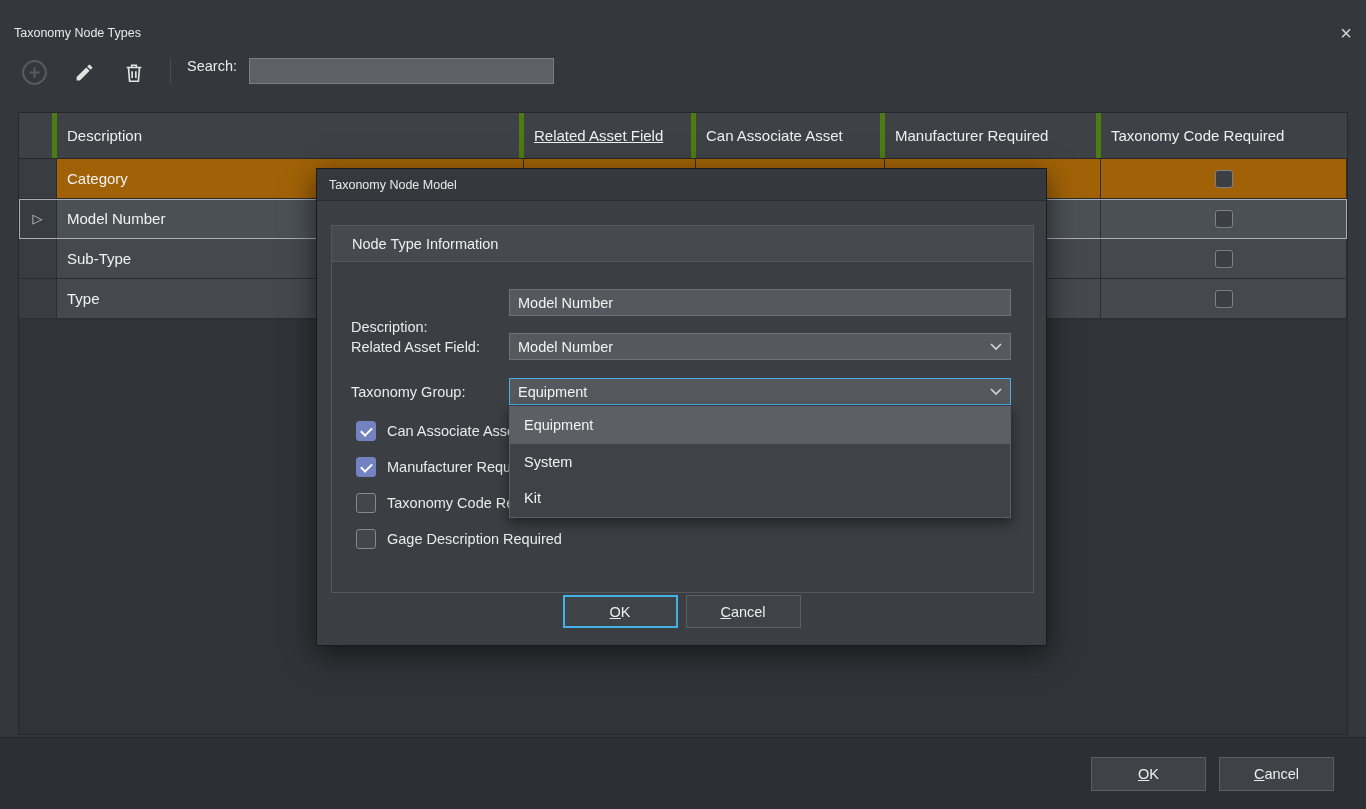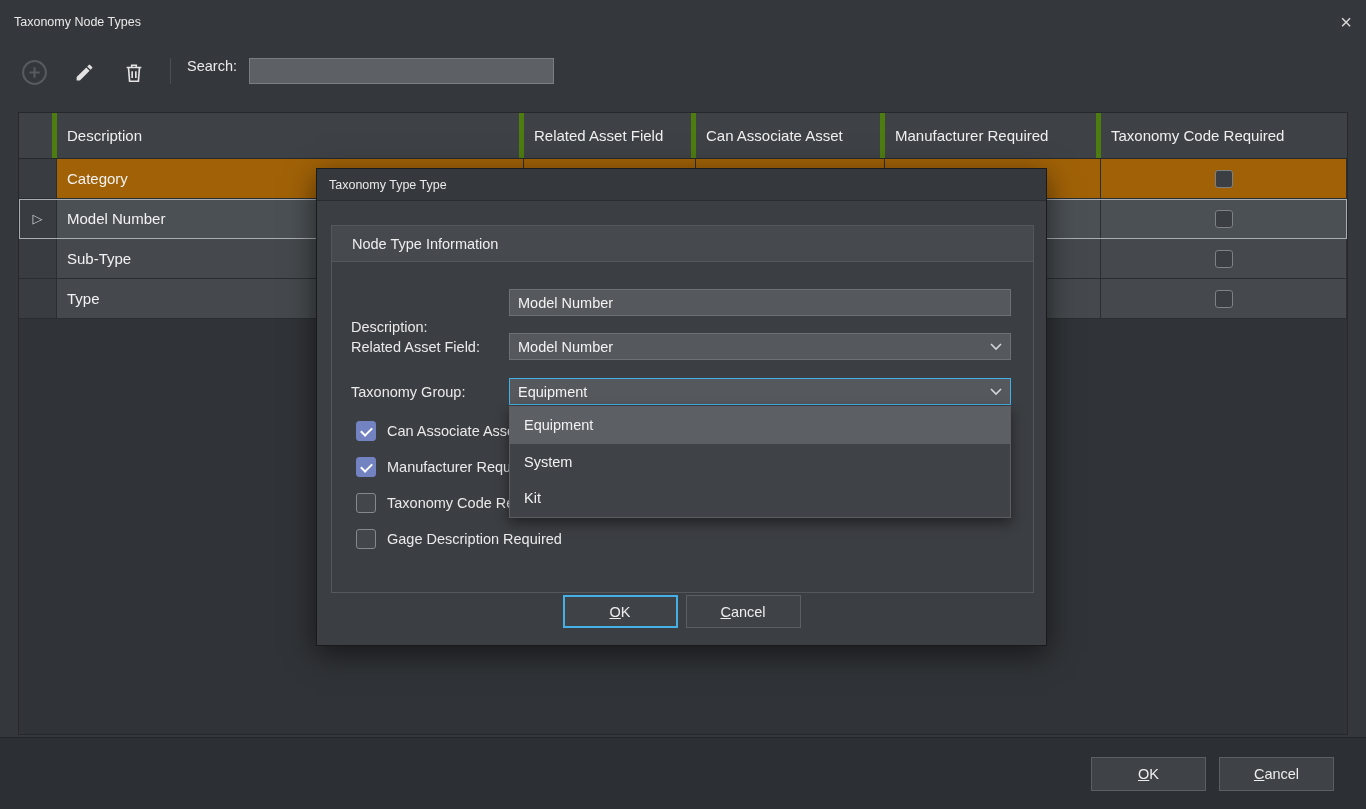--- a/index.html
+++ b/index.html
@@ -2,36 +2,36 @@
 <html><head>
 <meta charset="utf-8">
 <style>
   * { margin:0; padding:0; box-sizing:border-box; }
   html,body { width:1366px; height:809px; overflow:hidden; }
   body { font-family:"Liberation Sans", sans-serif; background:#33363a; color:#e8e8e8; }
 
   .window { position:relative; width:1366px; height:809px; background:#34373b; }
 
   
-  .titlebar { position:absolute; top:5px; left:0; right:0; height:34px; display:flex; align-items:center; padding:0 14px; font-size:12.5px; color:#e9e9e9; }
+  .titlebar { position:absolute; top:16px; left:0; right:0; height:34px; display:flex; align-items:center; padding:0 14px; font-size:12.5px; color:#e9e9e9; }
   .close-btn { margin-left:auto; background:none; border:none; color:#d6d6d6; font-size:20px; line-height:1; font-family:inherit; cursor:default; }
 
   
   .toolbar { position:absolute; top:58px; left:18px; height:34px; display:flex; align-items:flex-start; }
   .tool { width:32px; height:32px; display:flex; align-items:center; justify-content:center; background:none; border:none; color:#e2e2e2; margin-right:18px; }
   .tool.disabled { color:#565b5f; }
   .toolbar-sep { width:1px; height:26px; background:#4b4f53; margin:0 16px 0 2px; }
   .search-label { font-size:14.5px; color:#eaeaea; margin-right:12px; }
   .search-input { width:305px; height:26px; background:#5d6165; border:1px solid #7a7e82; color:#f0f0f0; padding:0 7px; font-size:14px; font-family:inherit; }
 
   
   .grid { position:absolute; left:18px; top:112px; width:1330px; height:623px; background:#303337; border:1px solid #26282b; }
   .thead { display:flex; height:46px; background:#3e4246; border-bottom:1px solid #26282b; }
   .th { flex:none; display:flex; align-items:center; padding:0 10px; font-size:15px; color:#efefef; border-right:5px solid #4d7c0f; }
-  .w-sel{width:38px;} .w-c1{width:467px;} .w-c2{width:172px;} .w-c3{width:189px;} .w-c4{width:216px;} .w-c5{width:246px; border-right:none;}
+  .w-sel{width:38px;} .w-c1{width:467px;} .w-c2{width:172px;text-decoration:underline;} .w-c3{width:189px;} .w-c4{width:216px;} .w-c5{width:246px; border-right:none;}
   .trow { display:flex; height:40px; border-bottom:1px solid #2b2e31; background:#45494d; }
   .cell { flex:none; display:flex; align-items:center; padding:0 10px; font-size:15px; color:#f2f2f2; border-right:1px solid #2b2e31; }
   .cell.sel { background:#393d41; justify-content:center; color:#c9cdd1; font-size:13px; padding:0; }
   .cell.chk { justify-content:center; }
   .trow.row-0 { background:#a16207; }
   .trow.selected { background:#4b5054; outline:1px solid #a9aeb3; outline-offset:-1px; }
   .gridcheck { width:18px; height:18px; border-radius:3px; background:#3b3e42; border:1px solid #7e8286; }
 
   
   .footer { position:absolute; left:0; top:737px; width:1366px; height:72px; background:#2c2f33; border-top:1px solid #232527; display:flex; align-items:center; justify-content:flex-end; gap:13px; padding-right:32px; }
@@ -161,21 +161,21 @@
     </div>
   </div>
 
   <div class="footer">
     <button class="btn"><u>O</u>K</button>
     <button class="btn"><u>C</u>ancel</button>
   </div>
 
   <div class="dialog">
     <div class="dlg-titlebar">
-      <span>Taxonomy Type Type</span>
+      <span>Taxonomy Node Model</span>
     </div>
 
     <div class="groupbox">
       <div class="groupbox-header">Node Type Information</div>
     </div>
 
     <div class="field-label" style="top:120px;margin-top:24px;">Description:</div>
     <input class="text-input" style="top: 120px;" type="text" value="Model Number">
 
     <div class="field-label" style="top:164px;">Related Asset Field:</div>

